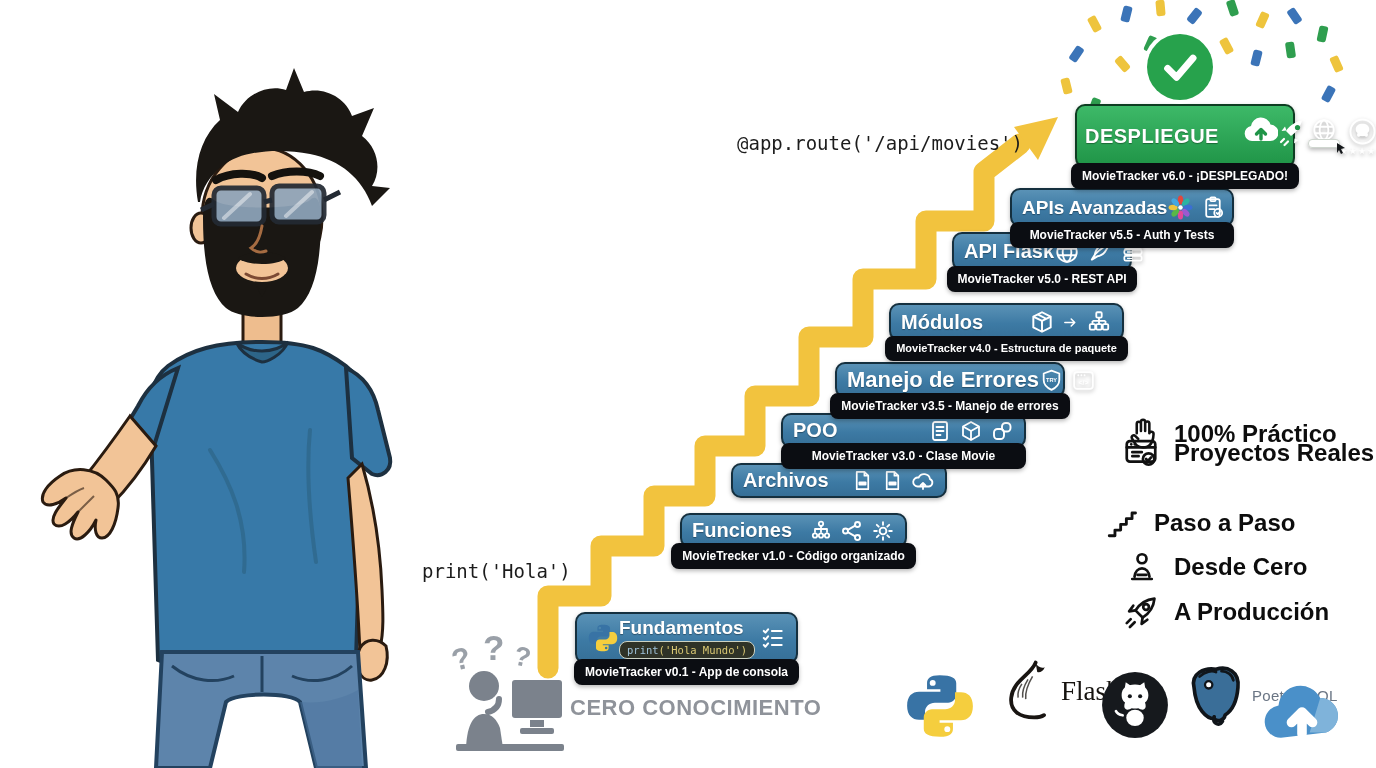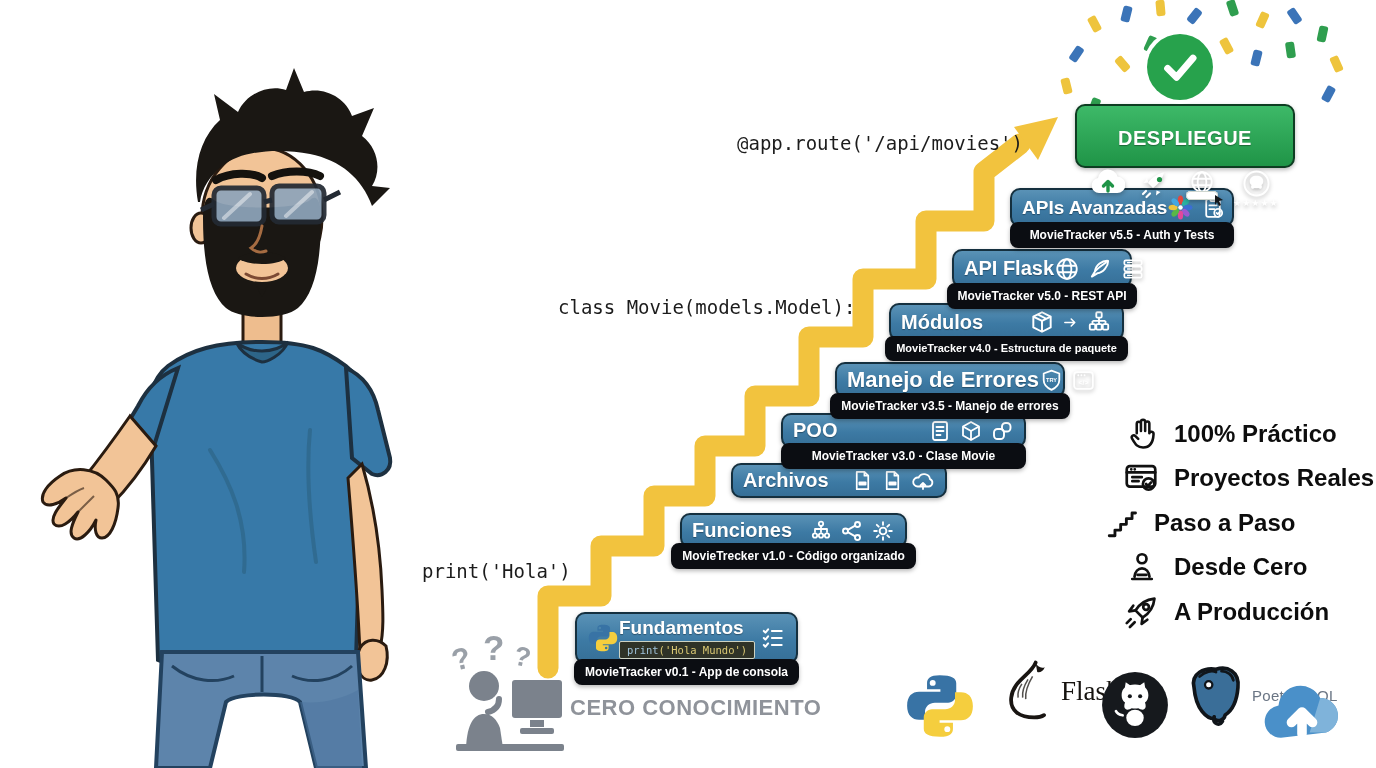--- a/index.html
+++ b/index.html
@@ -12,25 +12,25 @@
   .step-body{box-sizing:border-box;width:100%;display:flex;align-items:center;padding:0 10px;
     background:linear-gradient(180deg,#5a92b6 0%,#3d7aa4 55%,#366f97 100%);
     border:2px solid #15303f;border-radius:10px}
   .step-title{color:#fff;font-weight:700;font-size:20px;white-space:nowrap;text-shadow:0 1px 1px rgba(0,0,0,.35)}
   .icons{margin-left:auto;display:flex;align-items:center;gap:7px;color:#fff}
   .icons svg,.wicon{display:block}
   .wicon{color:#fff}
   .step-bar{box-sizing:border-box;min-width:100%;width:max-content;margin-top:-5px;background:#0b0d12;border:2px solid #0b0d12;
     border-radius:8px;color:#fff;font-weight:700;font-size:12px;line-height:1;padding:5px 9px;text-align:center;white-space:nowrap}
   .fund-mid{display:flex;flex-direction:column;align-items:flex-start;gap:2px}
-  .chip{width:max-content;background:#2f3327;border:1.5px solid #cdd3c3;border-radius:2px;padding:1px 7px;
+  .chip{width:max-content;background:#2f3327;border:1.5px solid #cdd3c3;border-radius:8px;padding:1px 7px;
     font-family:"DejaVu Sans Mono",monospace;font-size:10.5px;line-height:1.4;white-space:nowrap}
   .chip-fn{color:#9fc2d8}.chip-rest{color:#d9c873}
   
-  .summit .step-body{flex-direction:column;gap:19px;padding:21px 8px;background:linear-gradient(180deg,#3db968,#1f9447);border-color:#0e3d22}
+  .summit .step-body{gap:19px;padding:21px 8px;background:linear-gradient(180deg,#3db968,#1f9447);border-color:#0e3d22}
   .summit-title{color:#fff;font-weight:700;font-size:20px;letter-spacing:.5px;text-shadow:0 1px 1px rgba(0,0,0,.35)}
   .summit-icons{width:100%;display:flex;justify-content:space-between;align-items:flex-start;padding:0 6px;box-sizing:border-box}
   .globe-wrap{display:flex;flex-direction:column;align-items:center;position:relative}
   .live-pill{width:32px;height:9px;background:#fff;border-radius:5px;margin-top:-4px;box-shadow:inset 0 0 0 1px #cfd6cf}
   .cursor{position:absolute;right:-6px;bottom:-6px}
   .gh-wrap{display:flex;flex-direction:column;align-items:center}
   .stars{color:#fff;font-size:8.5px;letter-spacing:1.5px;line-height:1;margin-top:1px}
   .check-circle{position:absolute;left:1147px;top:34px;width:66px;height:66px;border-radius:50%;background:#27a24c;z-index:3;
     display:flex;align-items:center;justify-content:center;box-shadow:0 0 0 4px #fff}
   .cf{position:absolute;width:9px;height:16px;border-radius:2.5px;z-index:2}
@@ -268,21 +268,20 @@
     <path d="M252 606 L252 642" stroke="#23425f" stroke-width="3"></path>
     <path d="M162 616 C182 632 206 634 224 626M282 626 C300 634 324 632 342 616" stroke="#23425f" stroke-width="3" fill="none"></path>
   </svg>
 
   <svg class="abs" style="left:0;top:0;z-index:1" width="1376" height="768" viewBox="0 0 1376 768">
     <path d="M548 668 L548 596 L601 596 L601 546 L654 546 L654 496 L705 496 L705 446 L755 446 L755 396 L809 396 L809 337 L863 337 L863 279 L926 279 L926 221 L984 221 L984 172 L1020 144" fill="none" stroke="#f2c33e" stroke-width="21" stroke-linejoin="round" stroke-linecap="round"></path>
     <polygon points="1058,117 1014,127 1038,160" fill="#f2c33e"></polygon>
   </svg>
 
   <div class="code" style="left:422px;top:560px">print('Hola')</div>
-  <div class="code" style="left:558px;top:296px">class Movie(models.Model):</div>
   <div class="code" style="left:737px;top:132px">@app.route('/api/movies')</div>
 
   <span class="qm" style="left:452px;top:642px;font-size:30px;transform:rotate(-14deg)">?</span>
   <span class="qm" style="left:483px;top:628px;font-size:35px">?</span>
   <span class="qm" style="left:514px;top:642px;font-size:27px;transform:rotate(12deg)">?</span>
   <svg class="abs" style="left:450px;top:652px;z-index:2" width="118" height="102" viewBox="0 0 118 102">
     <circle cx="34" cy="34" r="15" fill="#7b828c"></circle>
     <path d="M16 96c1-24 8-34 18-34 8 0 13 6 16 14l3 20z" fill="#7b828c"></path>
     <path d="M38 60c8-2 11-7 11-13" stroke="#7b828c" stroke-width="6" fill="none" stroke-linecap="round"></path>
     <rect x="62" y="28" width="50" height="38" rx="3" fill="#7b828c"></rect>
@@ -393,21 +392,21 @@
             <use href="#i-arrow"></use>
           </svg>
         <svg width="26" height="26" viewBox="0 0 24 24">
             <use href="#i-orgchart"></use>
           </svg>
       </span>
     </div>
     <div class="step-bar" style="font-size:11px">MovieTracker v4.0 - Estructura de paquete</div>
   </div>
 
-  <div class="step" style="left:952px;top:249px;width:180px">
+  <div class="step" style="left:952px;top:232px;width:180px">
     <div class="step-body" style="height:39px">
       <span class="step-title">API Flask</span>
       <span class="icons">
         <svg width="26" height="26" viewBox="0 0 24 24">
             <use href="#i-globe"></use>
           </svg>
         <svg width="26" height="26" viewBox="0 0 24 24">
             <use href="#i-feather"></use>
           </svg>
         <svg width="26" height="26" viewBox="0 0 24 24">
@@ -468,20 +467,21 @@
         </div>
         <div class="gh-wrap">
           <svg width="29" height="29" viewBox="0 0 30 30">
             <circle cx="15" cy="15" r="12.5" stroke="#fff" stroke-width="2" fill="none"></circle>
             <path fill="#fff" d="M15 7c-4 0-7 2-7 5.8 0 1.8.6 3 1.8 3.8-.6 1.5-.6 3 .3 3.6 1 .7 2.3-.2 3.2-.5.5.1 1.1.2 1.7.2s1.2-.1 1.7-.2c.9.3 2.2 1.2 3.2.5.9-.6.9-2.1.3-3.6 1.2-.8 1.8-2 1.8-3.8C22 9 19 7 15 7z"></path>
           </svg>
           <div class="stars">★★★★★</div>
         </div>
       </div>
     </div>
+    <div class="step-bar">MovieTracker v6.0 - ¡DESPLEGADO!</div>
   </div>
 
   <div class="check-circle">
     <svg width="44" height="40" viewBox="0 0 64 56">
         <path d="M14 30l13 13 24-28" stroke="#fff" stroke-width="10" fill="none" stroke-linecap="round" stroke-linejoin="round"></path>
       </svg>
   </div>
   <div class="cf y" style="left:1090px;top:16px;transform:rotate(-28deg)"></div>
   <div class="cf b" style="left:1122px;top:6px;transform:rotate(14deg)"></div>
   <div class="cf y" style="left:1156px;top:0px;transform:rotate(-5deg)"></div>
@@ -500,21 +500,21 @@
   <div class="cf y" style="left:1222px;top:38px;transform:rotate(-28deg)"></div>
   <div class="cf b" style="left:1252px;top:50px;transform:rotate(14deg)"></div>
   <div class="cf g" style="left:1286px;top:42px;transform:rotate(-8deg)"></div>
 
   <div class="feature" style="left:1124px;top:416px">
     <svg class="oicon" width="36" height="36" viewBox="0 0 24 24">
         <use href="#i-hand"></use>
       </svg>
     <span class="f-label">100% Práctico</span>
   </div>
-  <div class="feature" style="left:1122px;top:459px">
+  <div class="feature" style="left:1122px;top:434px">
     <svg class="oicon" width="38" height="38" viewBox="0 0 24 24">
         <use href="#i-browser"></use>
       </svg>
     <span class="f-label">Proyectos Reales</span>
   </div>
   <div class="feature" style="left:1104px;top:505px">
     <svg class="oicon" width="36" height="36" viewBox="0 0 24 24">
         <use href="#i-stairs"></use>
       </svg>
     <span class="f-label">Paso a Paso</span>

